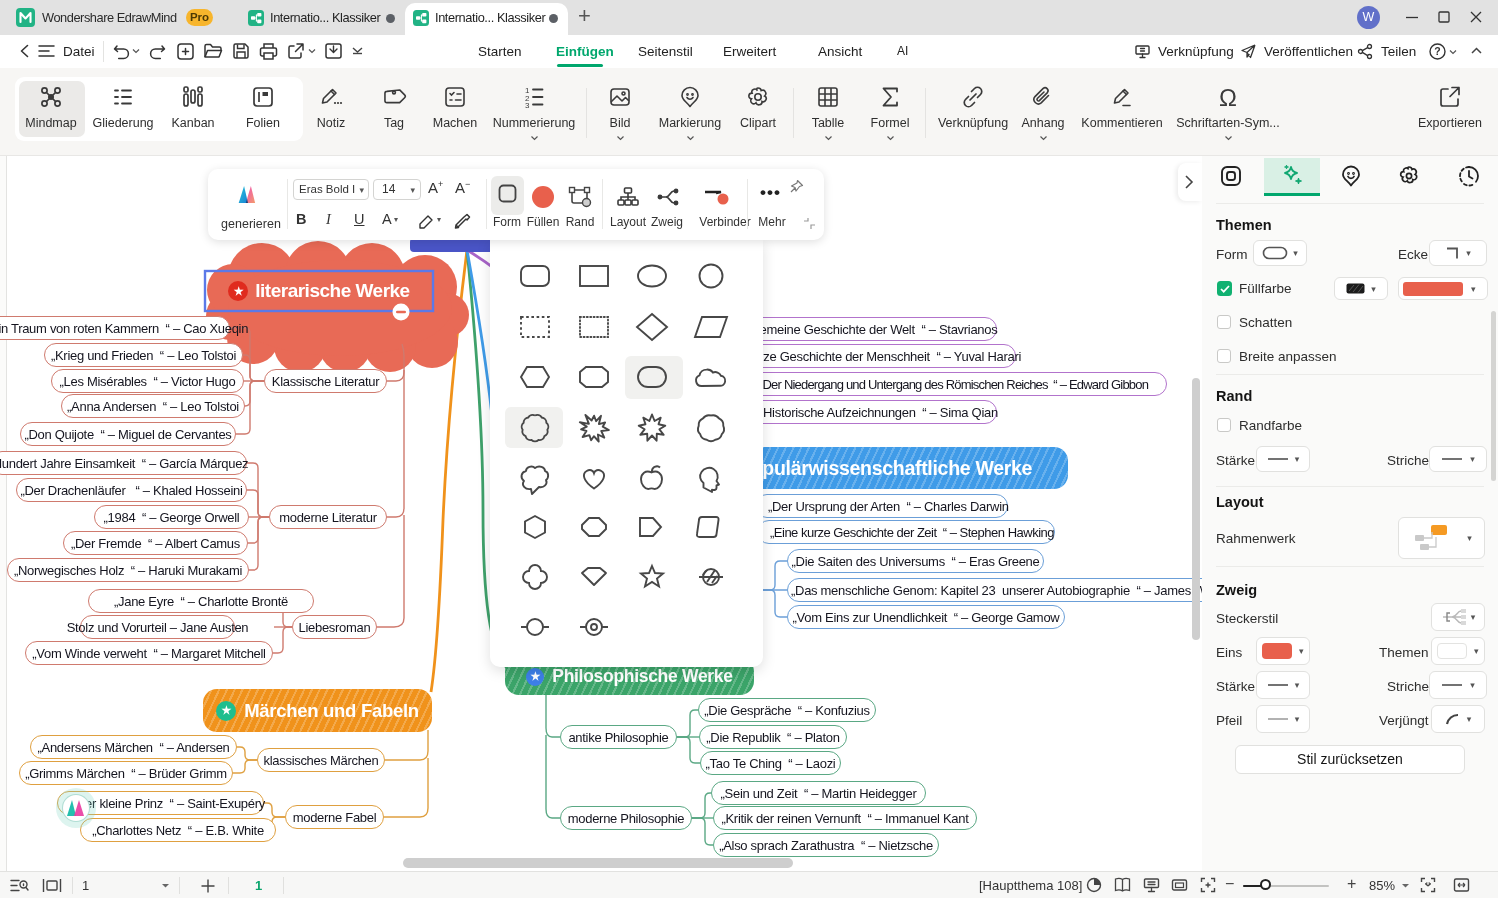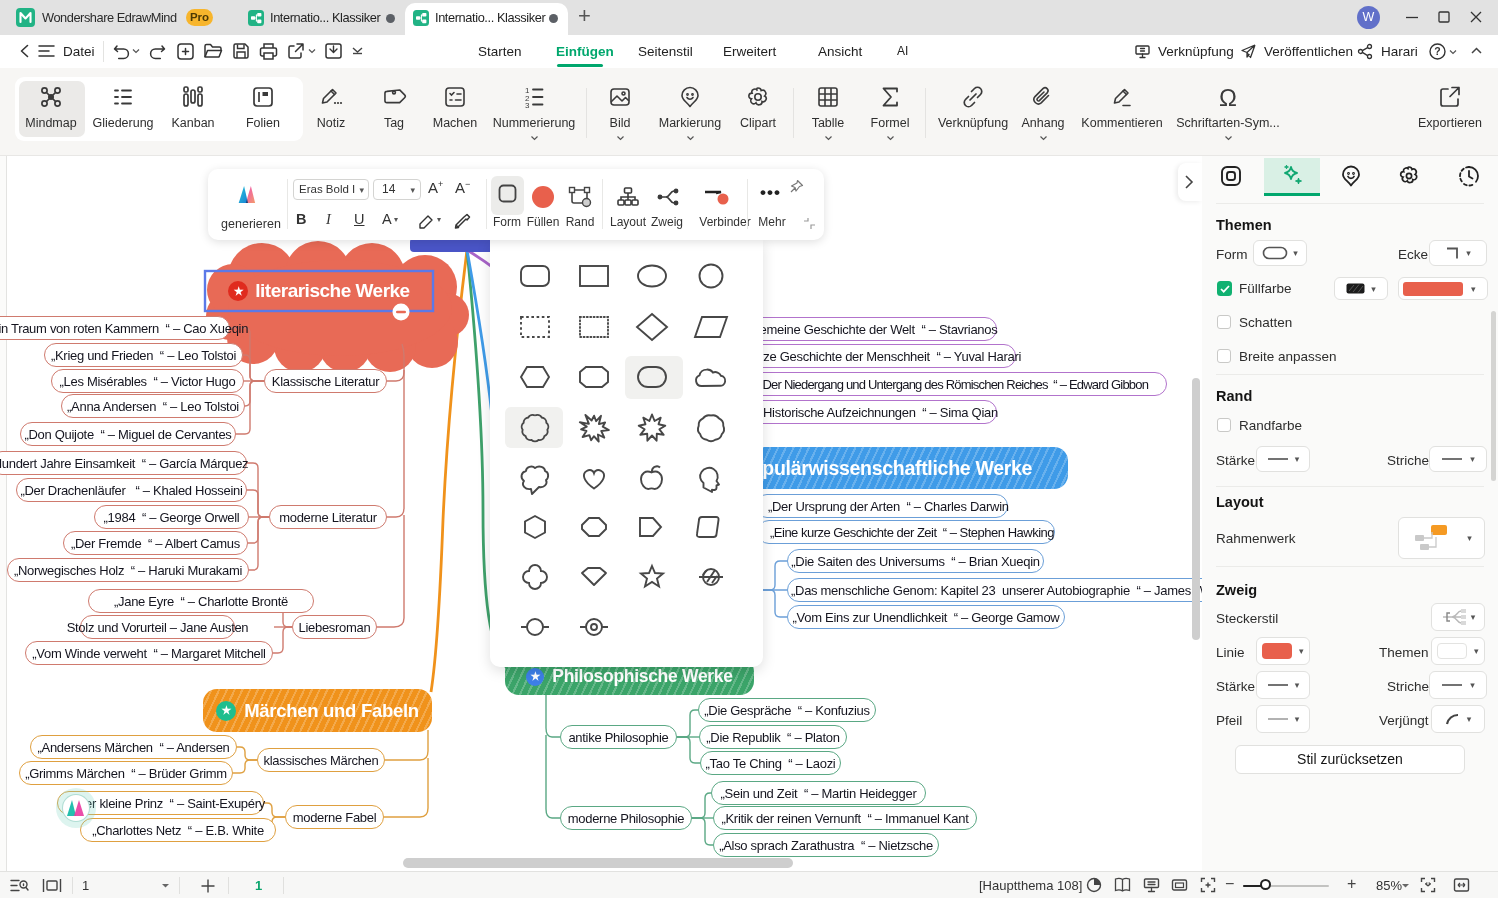--- a/index.html
+++ b/index.html
@@ -156,21 +156,21 @@
 <div class="pill po" style="left:19px;top:761px;width:214px;">„Grimms Märchen  “ – Brüder Grimm</div>
 <div class="pill po" style="left:57px;top:791px;width:207px;justify-content:flex-start;padding-left:14px;">„Der kleine Prinz  “ – Saint-Exupéry</div>
 <div class="pill po" style="left:285px;top:805px;width:99px;">moderne Fabel</div>
 <div class="pill po" style="left:80px;top:818px;width:196px;">„Charlottes Netz  “ – E.B. White</div>
 <div class="pill pp" style="left:690px;top:317px;width:307px;justify-content:flex-start;padding-left:44px;">„Allgemeine Geschichte der Welt  “ – Stavrianos</div>
 <div class="pill pp" style="left:680px;top:344px;width:336px;justify-content:flex-start;padding-left:59px;">„Kurze Geschichte der Menschheit  “ – Yuval Harari</div>
 <div class="pill pp" style="left:748px;top:372px;width:419px;justify-content:flex-start;padding-left:10px;letter-spacing:-0.8px;">„Der Niedergang und Untergang des Römischen Reiches  “ – Edward Gibbon</div>
 <div class="pill pp" style="left:750px;top:400px;width:247px;justify-content:flex-start;padding-left:8px;">„Historische Aufzeichnungen  “ – Sima Qian</div>
 <div class="pill pb" style="left:755px;top:494px;width:253px;justify-content:flex-start;padding-left:12px;">„Der Ursprung der Arten  “ – Charles Darwin</div>
 <div class="pill pb" style="left:757px;top:520px;width:298px;justify-content:flex-start;padding-left:12px;letter-spacing:-0.5px;">„Eine kurze Geschichte der Zeit  “ – Stephen Hawking</div>
-<div class="pill pb" style="left:787px;top:549px;width:257px;">„Die Saiten des Universums  “ – Brian Xueqin</div>
+<div class="pill pb" style="left:787px;top:549px;width:257px;">„Die Saiten des Universums  “ – Eras Greene</div>
 <div class="pill pb" style="left:787px;top:578px;width:453px;">„Das menschliche Genom: Kapitel 23  unserer Autobiographie  “ – James Watson</div>
 <div class="pill pb" style="left:787px;top:605px;width:278px;">„Vom Eins zur Unendlichkeit  “ – George Gamow</div>
 <div class="pill pg" style="left:560px;top:725px;width:117px;">antike Philosophie</div>
 <div class="pill pg" style="left:698px;top:698px;width:178px;">„Die Gespräche  “ – Konfuzius</div>
 <div class="pill pg" style="left:699px;top:725px;width:148px;">„Die Republik  “ – Platon</div>
 <div class="pill pg" style="left:700px;top:751px;width:141px;">„Tao Te Ching  “ – Laozi</div>
 <div class="pill pg" style="left:560px;top:806px;width:132px;">moderne Philosophie</div>
 <div class="pill pg" style="left:711px;top:781px;width:215px;">„Sein und Zeit  “ – Martin Heidegger</div>
 <div class="pill pg" style="left:713px;top:806px;width:264px;">„Kritik der reinen Vernunft  “ – Immanuel Kant</div>
 <div class="pill pg" style="left:713px;top:833px;width:226px;">„Also sprach Zarathustra  “ – Nietzsche</div>
@@ -283,21 +283,21 @@
   <svg class="abs" style="left:1240px;top:8px;" width="17" height="17" viewBox="0 0 17 17">
         <path d="M15 2 L2 7.5 l5 2 L15 2 M15 2 L10.5 14.5 l-3.5-5 M7 9.5 V14 l2.5-2.7" stroke="#333" stroke-width="1.3" fill="none" stroke-linejoin="round"></path>
       </svg>
   <div class="abs" style="left:1264px;top:9px;font-size:13.5px;color:#222;">Veröffentlichen</div>
   <svg class="abs" style="left:1357px;top:8px;" width="17" height="17" viewBox="0 0 17 17">
         <circle cx="3.5" cy="8.5" r="2" stroke="#333" stroke-width="1.3" fill="none"></circle>
         <circle cx="12.5" cy="3.5" r="2" stroke="#333" stroke-width="1.3" fill="none"></circle>
         <circle cx="12.5" cy="13.5" r="2" stroke="#333" stroke-width="1.3" fill="none"></circle>
         <path d="M5.4 7.6 L10.6 4.6 M5.4 9.4 L10.6 12.6" stroke="#333" stroke-width="1.3"></path>
       </svg>
-  <div class="abs" style="left:1381px;top:9px;font-size:13.5px;color:#222;">Harari</div>
+  <div class="abs" style="left:1381px;top:9px;font-size:13.5px;color:#222;">Teilen</div>
   <svg class="abs" style="left:1428px;top:7px;" width="19" height="19" viewBox="0 0 19 19">
         <circle cx="9.5" cy="9.5" r="7.5" stroke="#333" stroke-width="1.4" fill="none"></circle>
         <text x="9.5" y="13.4" text-anchor="middle" font-size="10.5" font-weight="bold" fill="#333" font-family="Liberation Sans">?</text>
       </svg>
   <svg class="abs" style="left:1449px;top:14px;" width="8" height="6" viewBox="0 0 8 6">
         <path d="M1 1.5 L4 4.5 L7 1.5" stroke="#555" stroke-width="1.2" fill="none"></path>
       </svg>
   <svg class="abs" style="left:1470px;top:11px;" width="13" height="9" viewBox="0 0 13 9">
         <path d="M2 7 L6.5 2.5 L11 7" stroke="#444" stroke-width="1.5" fill="none"></path>
       </svg>
@@ -750,21 +750,21 @@
           <g stroke="#b9b9b9" stroke-width="1.4" fill="none">
             <path d="M2 9 h9 M11 9 c5 0 5-6 9-6 M11 9 c5 0 5 6 9 6 M11 9 h9"></path>
             <rect x="20" y="1" width="5" height="4" fill="#d9d9d9" stroke="none"></rect>
             <rect x="20" y="7" width="5" height="4" fill="#d9d9d9" stroke="none"></rect>
             <rect x="20" y="13" width="5" height="4" fill="#d9d9d9" stroke="none"></rect>
             <path d="M6 9 v-4 h3 M6 9 v4 h3" stroke="#888"></path>
           </g>
         </svg>
         <span class="dd" style="margin-left:4px;">▾</span>
       </div>
-  <div class="slabel" style="left:14px;top:489px;">Linie</div>
+  <div class="slabel" style="left:14px;top:489px;">Eins</div>
   <div class="ctl" style="left:54px;top:481px;width:54px;height:28px;justify-content:flex-start;padding-left:5px;">
         <div style="width:30px;height:16px;border-radius:4px;background:#e8604c;"></div>
         <span class="dd" style="margin-left:7px;">▾</span>
       </div>
   <div class="slabel" style="left:177px;top:489px;">Themen</div>
   <div class="ctl" style="left:229px;top:481px;width:54px;height:28px;justify-content:flex-start;padding-left:5px;">
         <div style="width:30px;height:16px;border-radius:4px;background:#fff;border:1px solid #e3e3e1;"></div>
         <span class="dd" style="margin-left:7px;">▾</span>
       </div>
   <div class="slabel" style="left:14px;top:523px;">Stärke</div>
@@ -845,21 +845,21 @@
         <g stroke="#444" stroke-width="1.4" fill="none">
           <path d="M1.5 5 V1.5 H5 M11 1.5 h3.5 V5 M14.5 11 v3.5 H11 M5 14.5 H1.5 V11"></path>
           <path d="M5.5 8 h5 M8 5.5 v5"></path>
         </g>
       </svg>
   <div class="abs" style="left:1225px;top:3px;font-size:16px;color:#444;">−</div>
   <div class="abs" style="left:1243px;top:12.5px;width:86px;height:2px;background:#c3c3c1;border-radius:1px;"></div>
   <div class="abs" style="left:1243px;top:12.5px;width:23px;height:2px;background:#222;border-radius:1px;"></div>
   <div class="abs" style="left:1260px;top:7px;width:11px;height:11px;border-radius:50%;background:#fff;border:2px solid #222;"></div>
   <div class="abs" style="left:1347px;top:3px;font-size:16px;color:#444;">+</div>
-  <div class="abs" style="left:1369px;top:6px;font-size:13px;color:#333;margin-left:7px;">85%</div>
+  <div class="abs" style="left:1369px;top:6px;font-size:13px;color:#333;">85%</div>
   <svg class="abs" style="left:1401px;top:11px;" width="9" height="6" viewBox="0 0 9 6">
         <path d="M1 1 L4.5 4.5 L8 1" fill="#666" stroke="none"></path>
       </svg>
   <svg class="abs" style="left:1420px;top:5px;" width="16" height="16" viewBox="0 0 16 16">
         <g stroke="#444" stroke-width="1.4" fill="none">
           <path d="M1.5 5 V1.5 H5 M11 1.5 h3.5 V5 M14.5 11 v3.5 H11 M5 14.5 H1.5 V11"></path>
           <path d="M5.5 6.5 l2.5 2.5 M10.5 6.5 L8 9 M8 9 v0"></path>
           <path d="M6 6 h1.5 M6 6 v1.5 M10 6 h-1.5 M10 6 v1.5" stroke-width="1.1"></path>
         </g>
       </svg>

